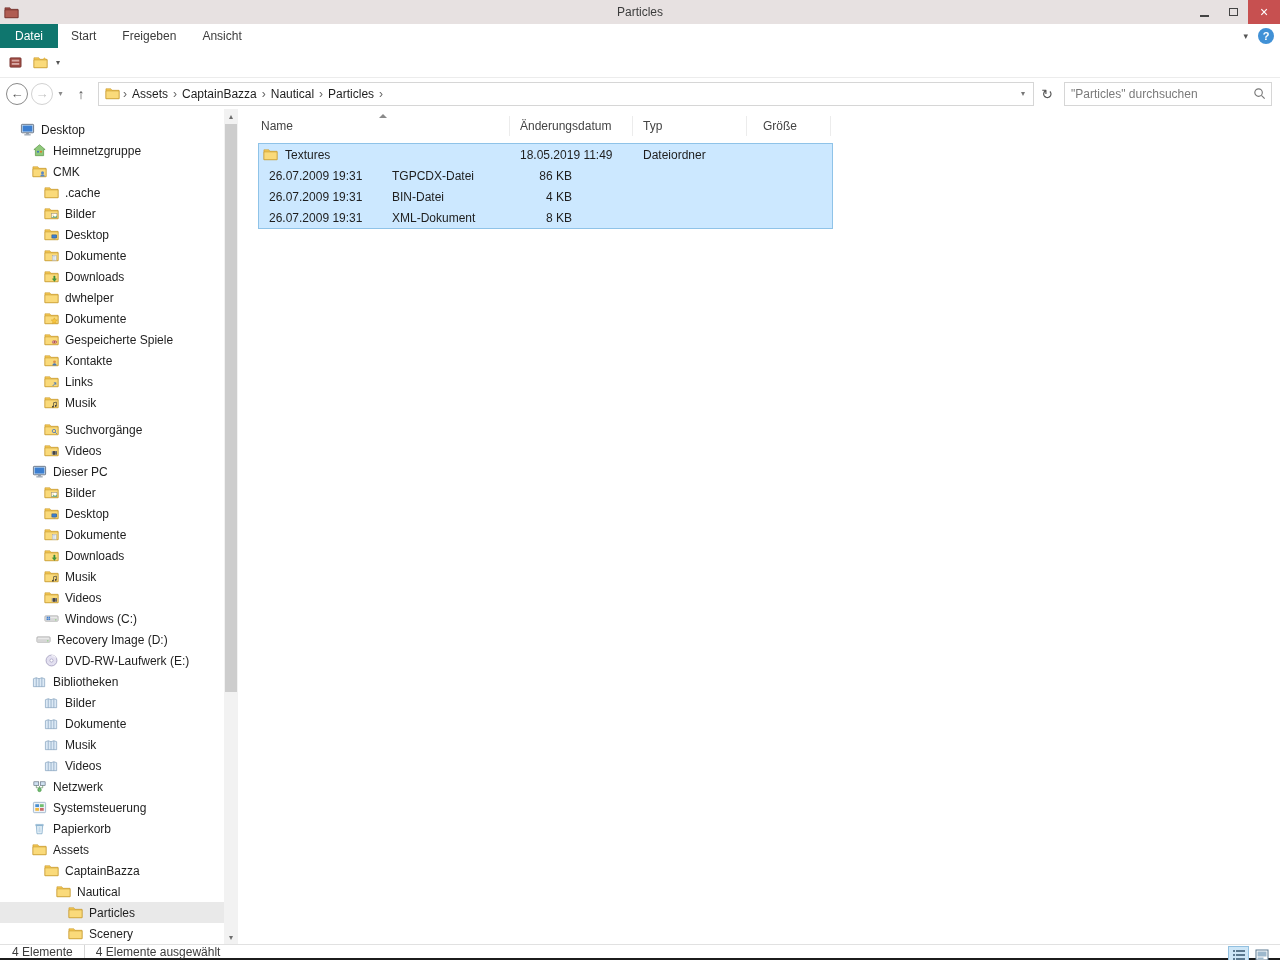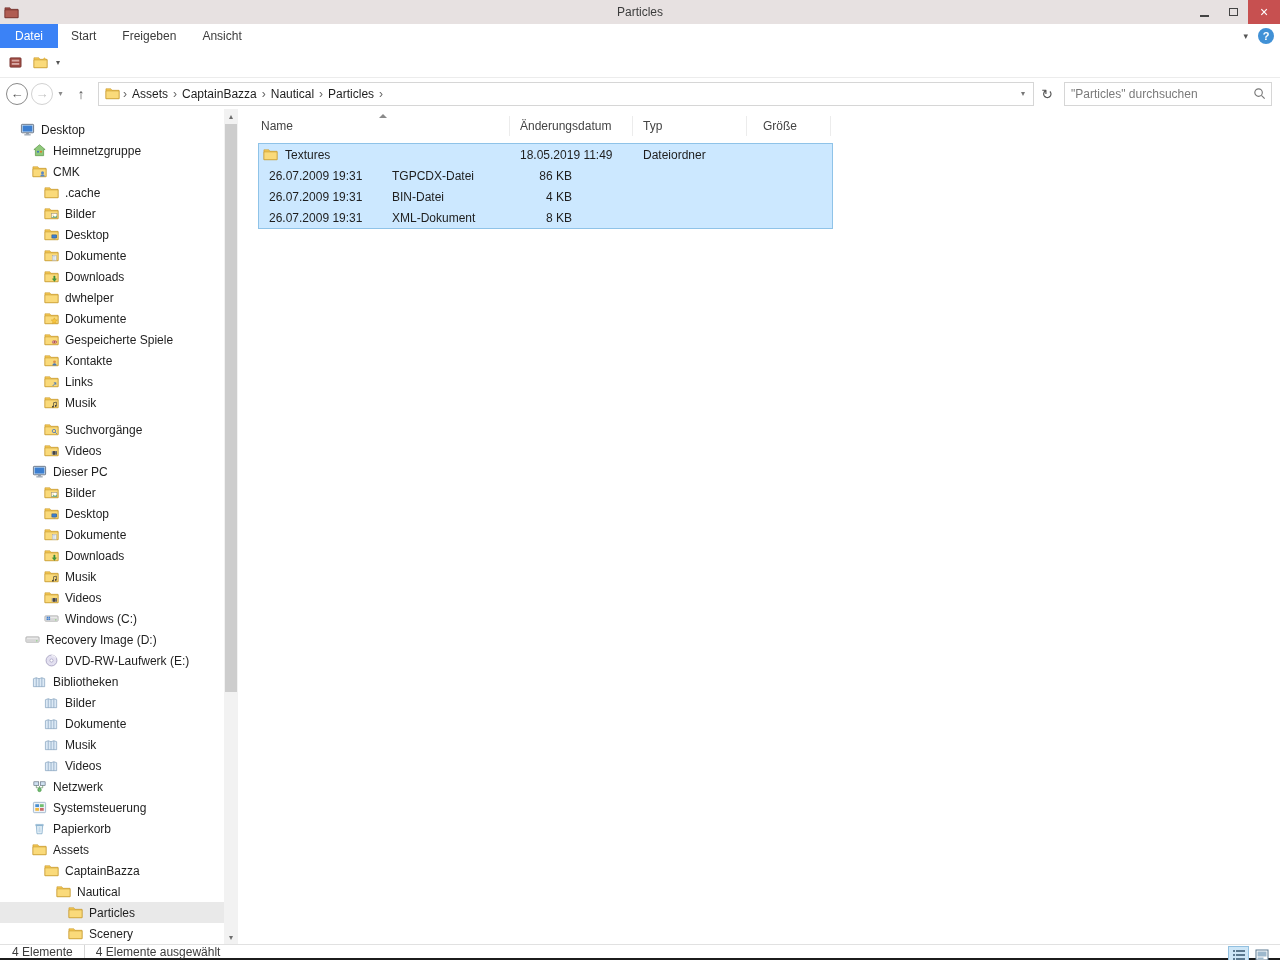--- a/index.html
+++ b/index.html
@@ -13,21 +13,21 @@
   .title{position:absolute;left:200px;right:200px;text-align:center;color:#3c3c3c;}
   .win-controls{position:absolute;right:0;top:0;height:24px;display:flex;}
   .win-btn{width:29px;height:24px;display:flex;align-items:center;justify-content:center;color:#333;cursor:default;}
   .min-glyph{width:9px;height:2px;background:#444;margin-top:7px;}
   .max-glyph{width:9px;height:8px;border:1px solid #444;}
   .win-btn.close{width:32px;background:#c75050;color:#fff;font-size:14px;}
 
   
   .ribbon-tabs{height:24px;display:flex;align-items:stretch;background:#fff;position:relative;flex:0 0 auto;}
   .tab{padding:0 13px;display:flex;align-items:center;color:#3c3c3c;}
-  .tab.active{background:#3b82f6;color:#fff;padding:0 15px;}
+  .tab.active{background:#0f766e;color:#fff;padding:0 15px;}
   .ribbon-right{position:absolute;right:6px;top:0;height:24px;display:flex;align-items:center;gap:10px;}
   .rib-chevron{color:#555;font-size:9px;}
   .help-btn{width:16px;height:16px;border-radius:50%;background:#4191d6;color:#fff;font-size:11px;font-weight:bold;display:flex;align-items:center;justify-content:center;}
 
   
   .qat-row{height:30px;display:flex;align-items:center;gap:7px;padding-left:6px;border-bottom:1px solid #ececec;flex:0 0 auto;}
   .qat-btn{width:18px;height:18px;display:flex;align-items:center;justify-content:center;}
   .qat-drop{font-size:8px;color:#555;}
 
   
@@ -449,21 +449,21 @@
               <g fill="#3f7fd0">
                 <rect x="2.8" y="6" width="1.7" height="1.7"></rect>
                 <rect x="4.8" y="6" width="1.7" height="1.7"></rect>
                 <rect x="2.8" y="8" width="1.7" height="1.7"></rect>
                 <rect x="4.8" y="8" width="1.7" height="1.7"></rect>
               </g>
             </svg>
           </span>
           <span>Windows (C:)</span>
         </div>
-        <div class="tree-item" style="padding-left: 25px;">
+        <div class="tree-item" style="padding-left: 36px;">
           <span class="tree-icon">
             <svg width="15" height="15" viewBox="0 0 16 16">
               <rect x="1" y="5.2" width="14" height="5.6" rx=".8" fill="#e9e9e9" stroke="#8e8e8e" stroke-width=".7"></rect>
               <rect x="1.4" y="7.6" width="13.2" height="3" fill="#d6d6d6"></rect>
               <circle cx="12.6" cy="9.4" r=".7" fill="#6fcf5f"></circle>
             </svg>
           </span>
           <span>Recovery Image (D:)</span>
         </div>
         <div class="tree-item" style="padding-left: 44px;">

